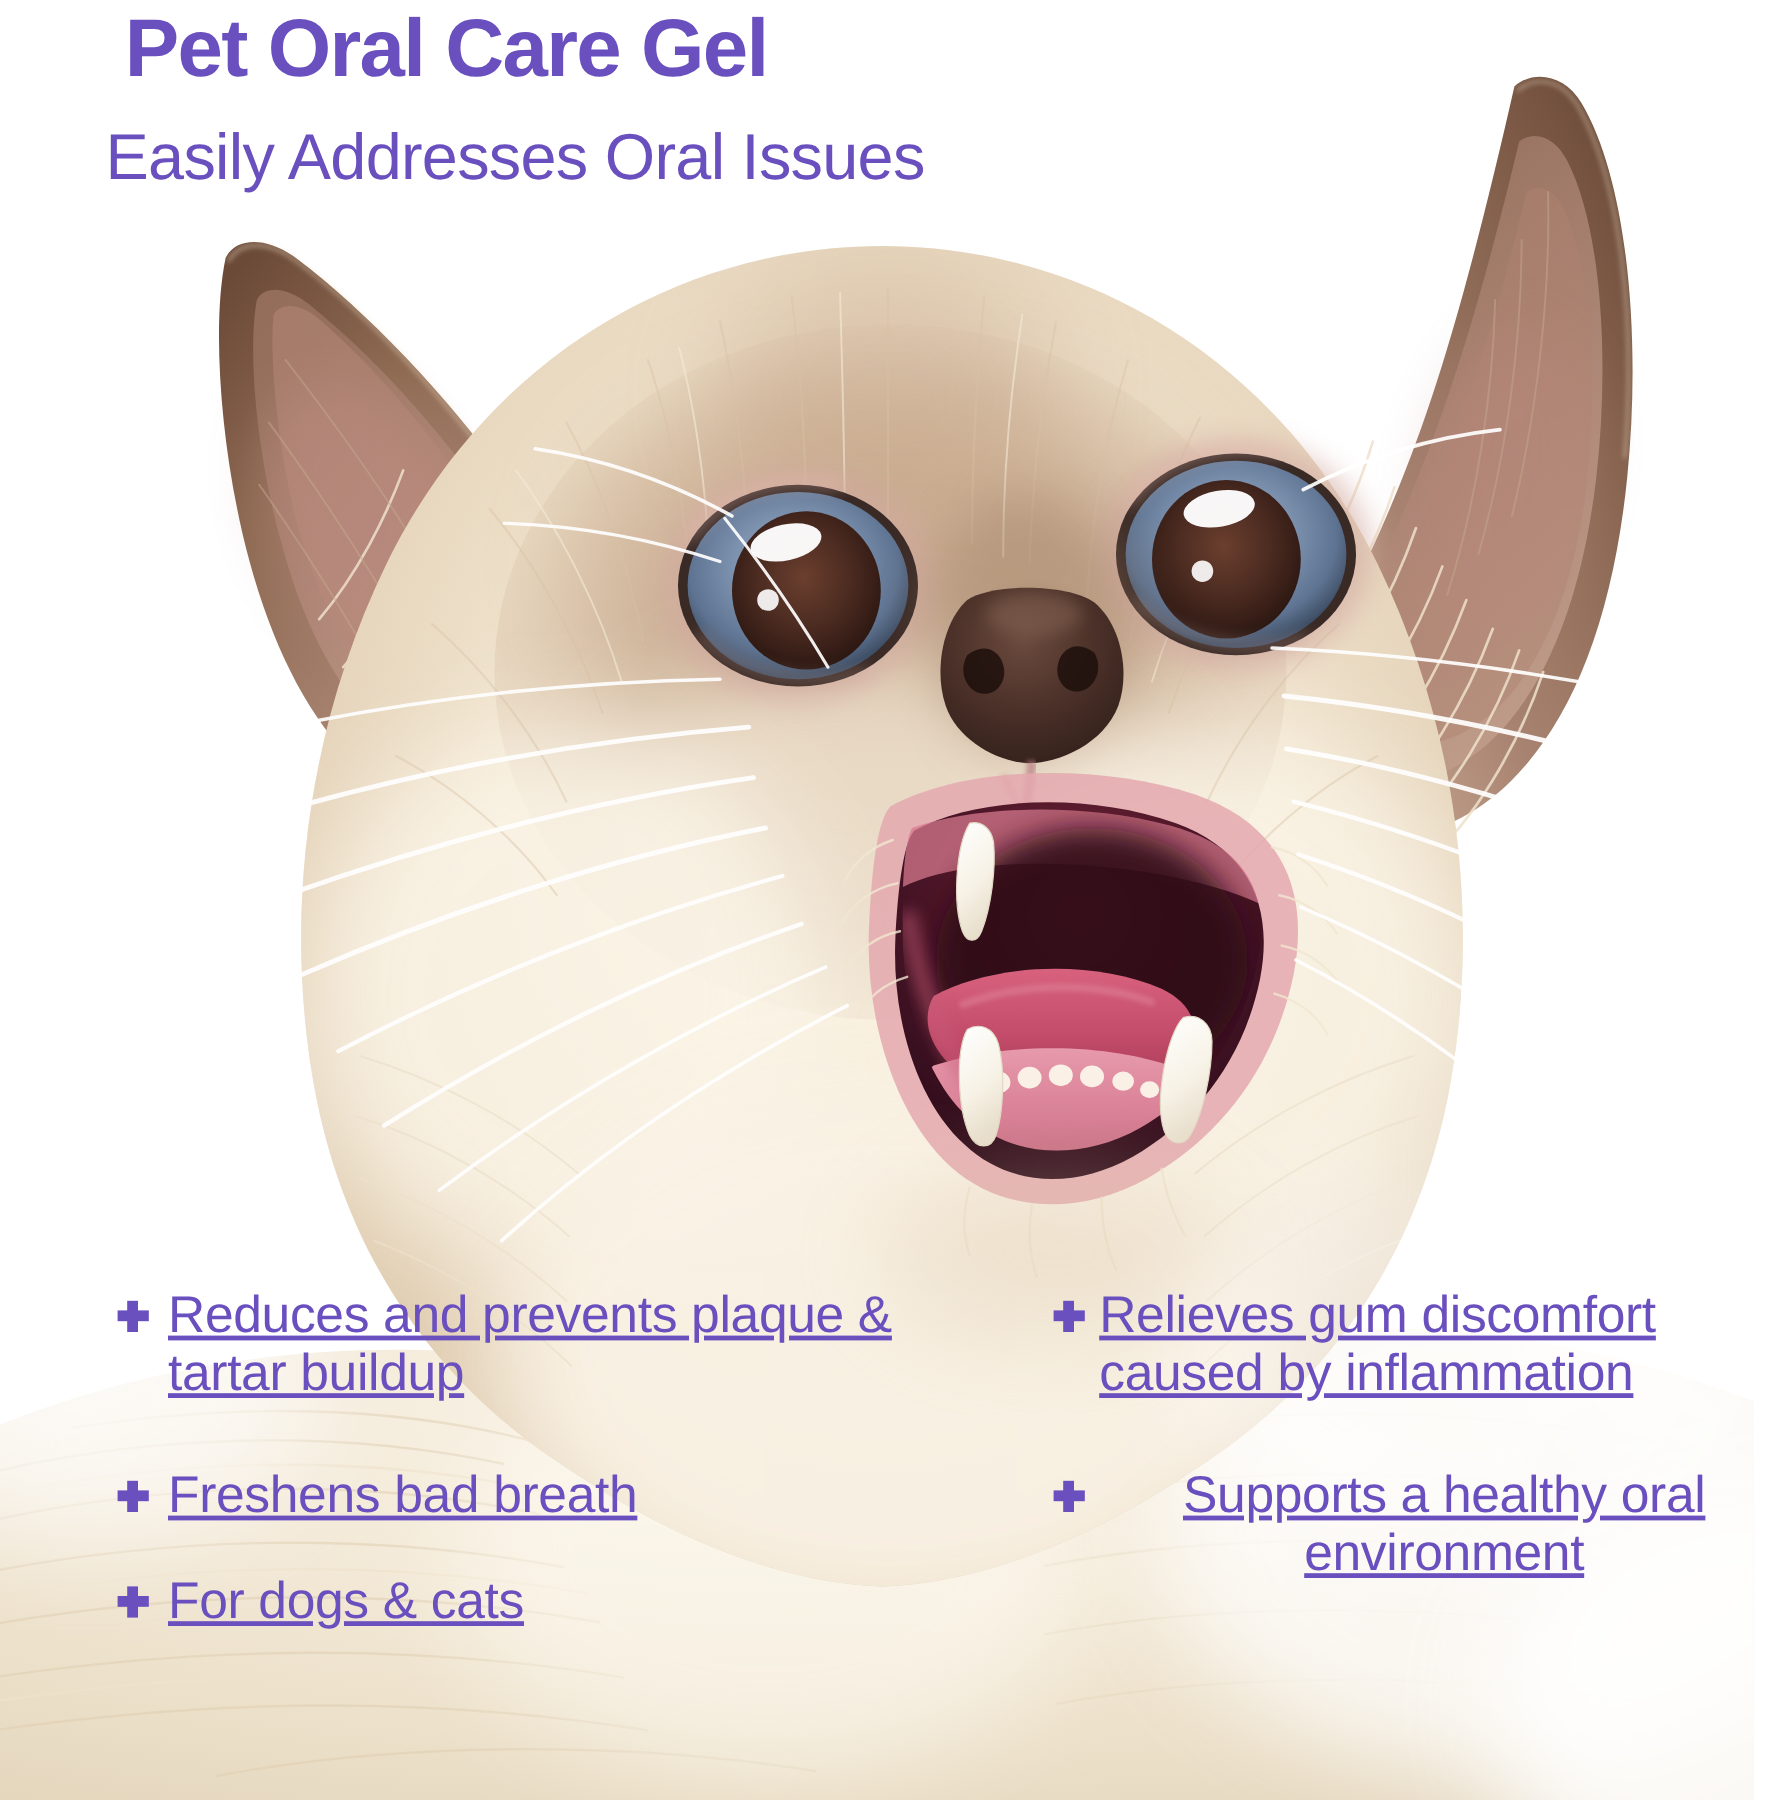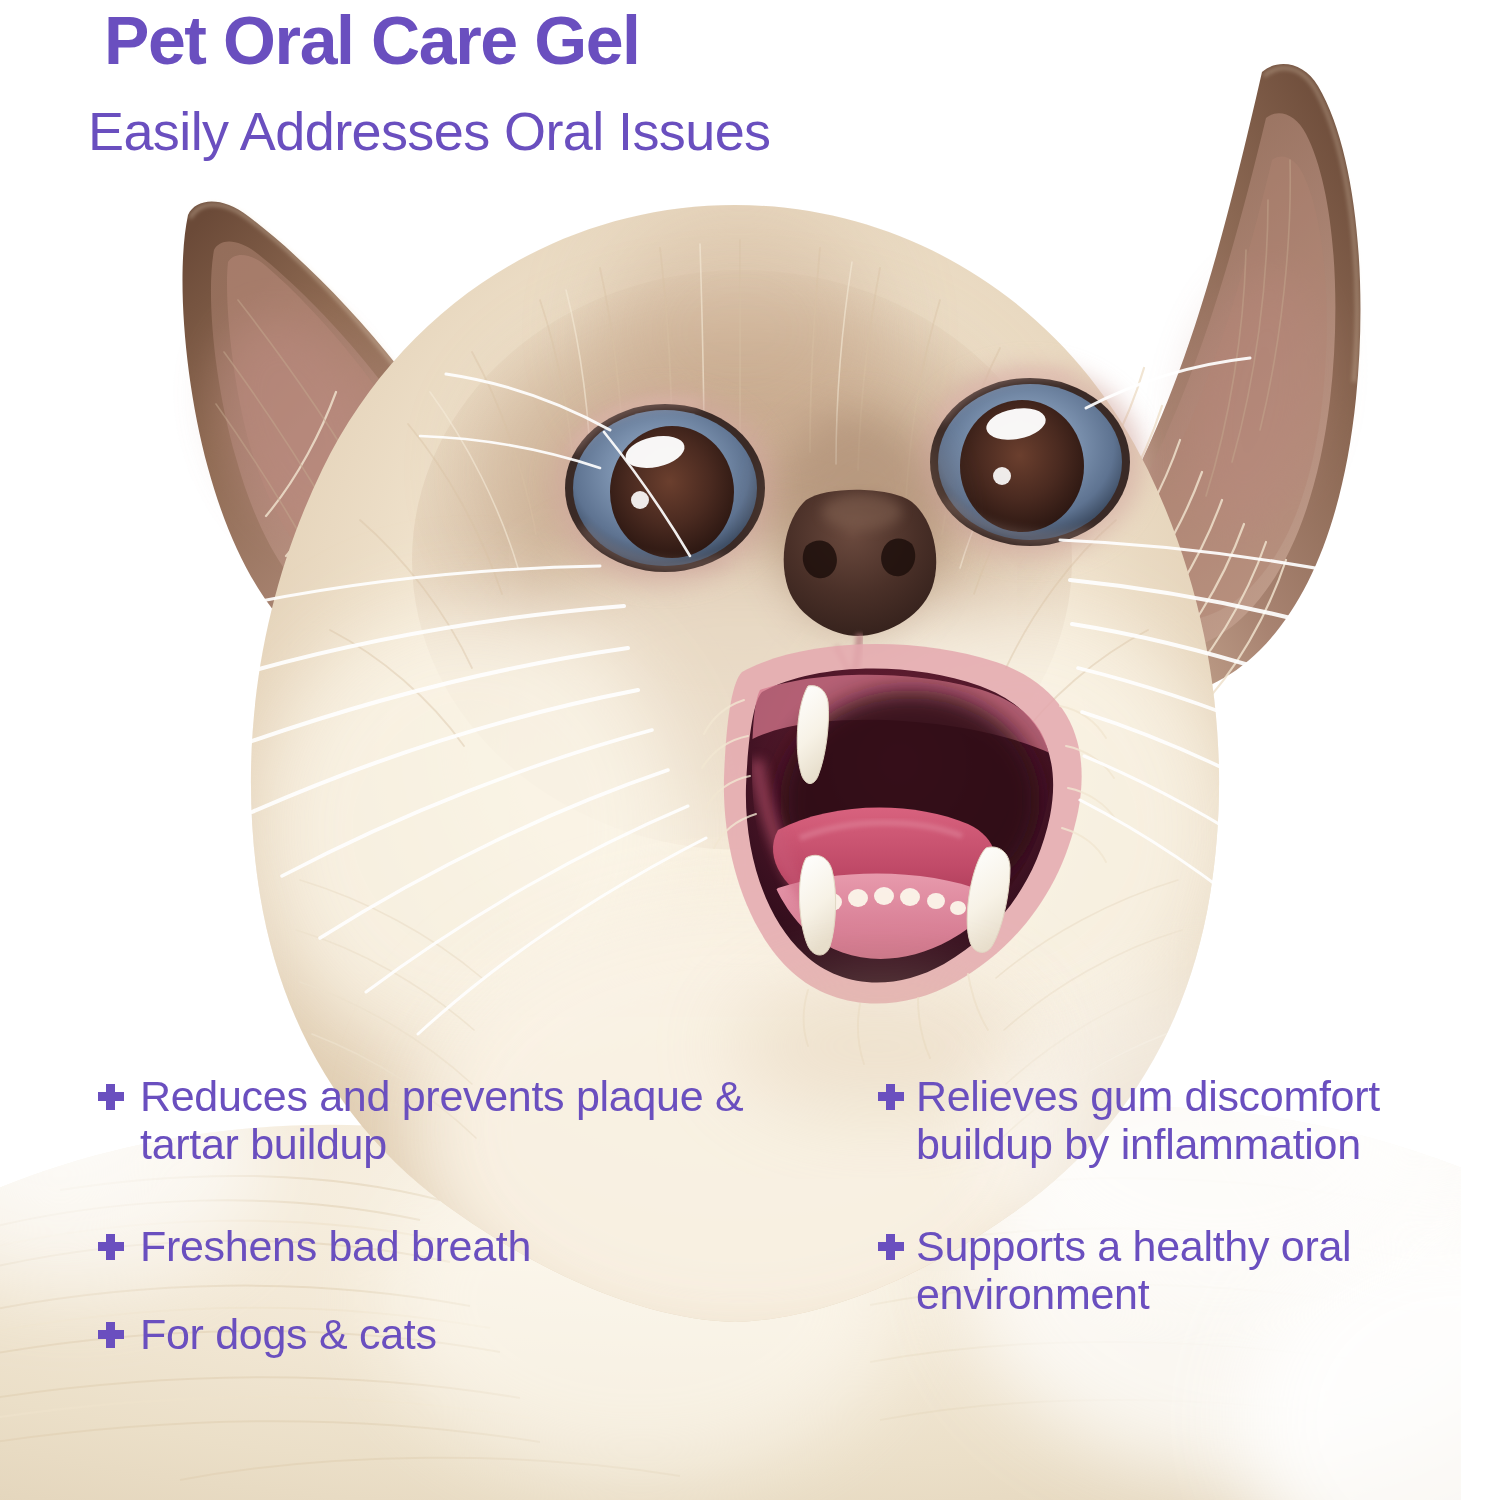--- a/index.html
+++ b/index.html
@@ -51,20 +51,21 @@
   }
   .bullet .plus i{
     position:absolute;background:#6A4FBF;display:block;
   }
   .bullet .plus i.h{left:2px;top:20px;width:26px;height:9px;}
   .bullet .plus i.v{left:10px;top:12px;width:9px;height:26px;}
   .bullet .txt{
     font-size:43px;font-weight:400;line-height:1.12;
     letter-spacing:-0.3px;
     color:#6A4FBF;
+    text-decoration:underline;
   }
   .col-right .bullet .plus{margin-right:6px;}
 </style>
 </head>
 <body>
 
 <div id="stage">
 
   <div id="photo">
     <svg viewBox="0 0 1493 1500" xmlns="http://www.w3.org/2000/svg">
@@ -505,24 +506,24 @@
 
       </div>
 
       <div class="col col-right">
 
         <div class="bullet">
           <span class="plus">
               <i class="h"></i>
               <i class="v"></i>
             </span>
-          <span class="txt">Relieves gum discomfort buildup by inflammation</span>
+          <span class="txt">Relieves gum discomfort caused by inflammation</span>
         </div>
 
-        <div class="bullet" style="margin-top:54px;">
+        <div class="bullet" style="margin-top:54px;text-align:center;">
           <span class="plus">
               <i class="h"></i>
               <i class="v"></i>
             </span>
           <span class="txt">Supports a healthy oral environment</span>
         </div>
 
       </div>
 
     </div>

